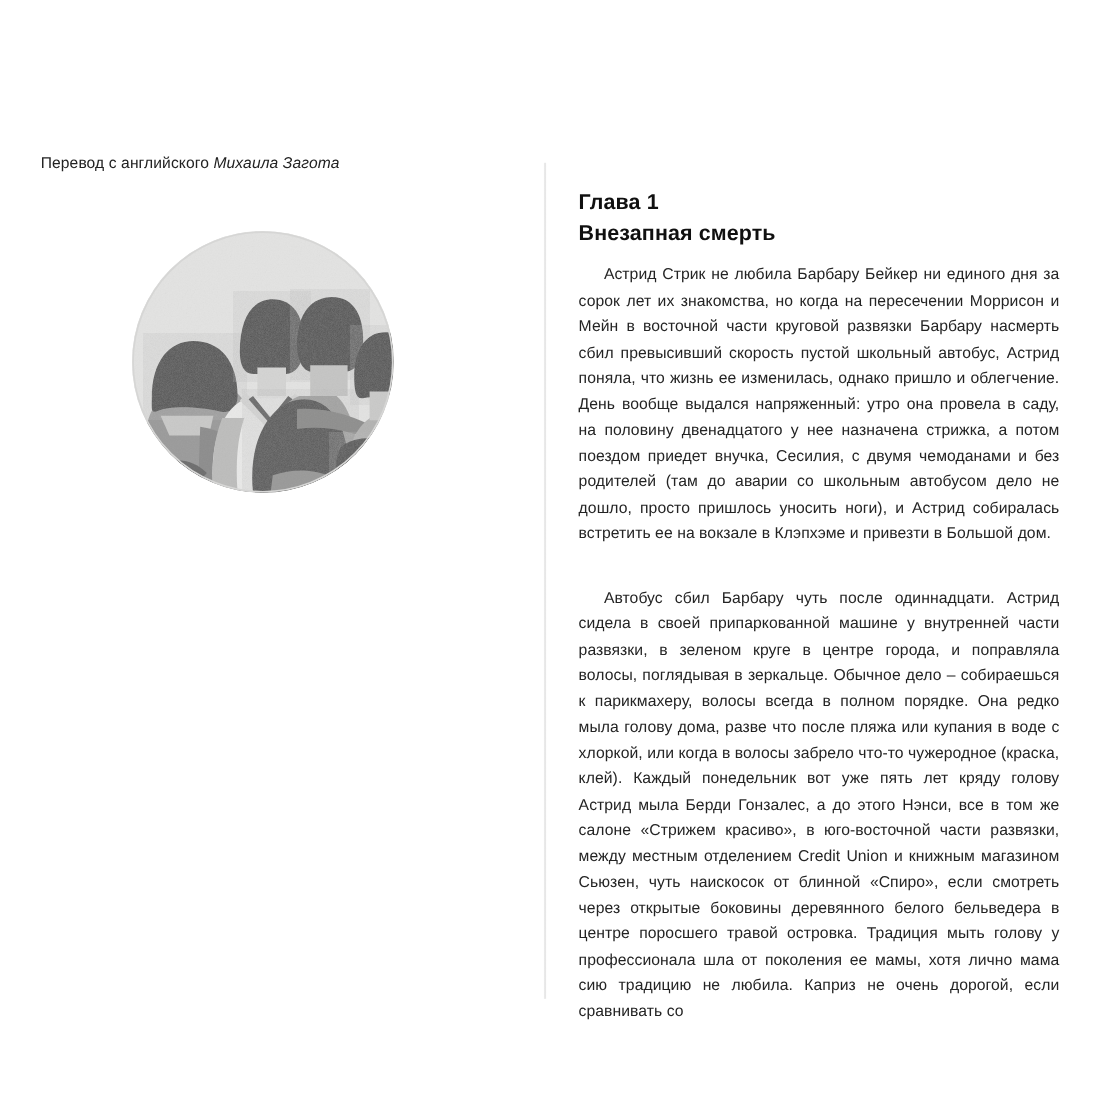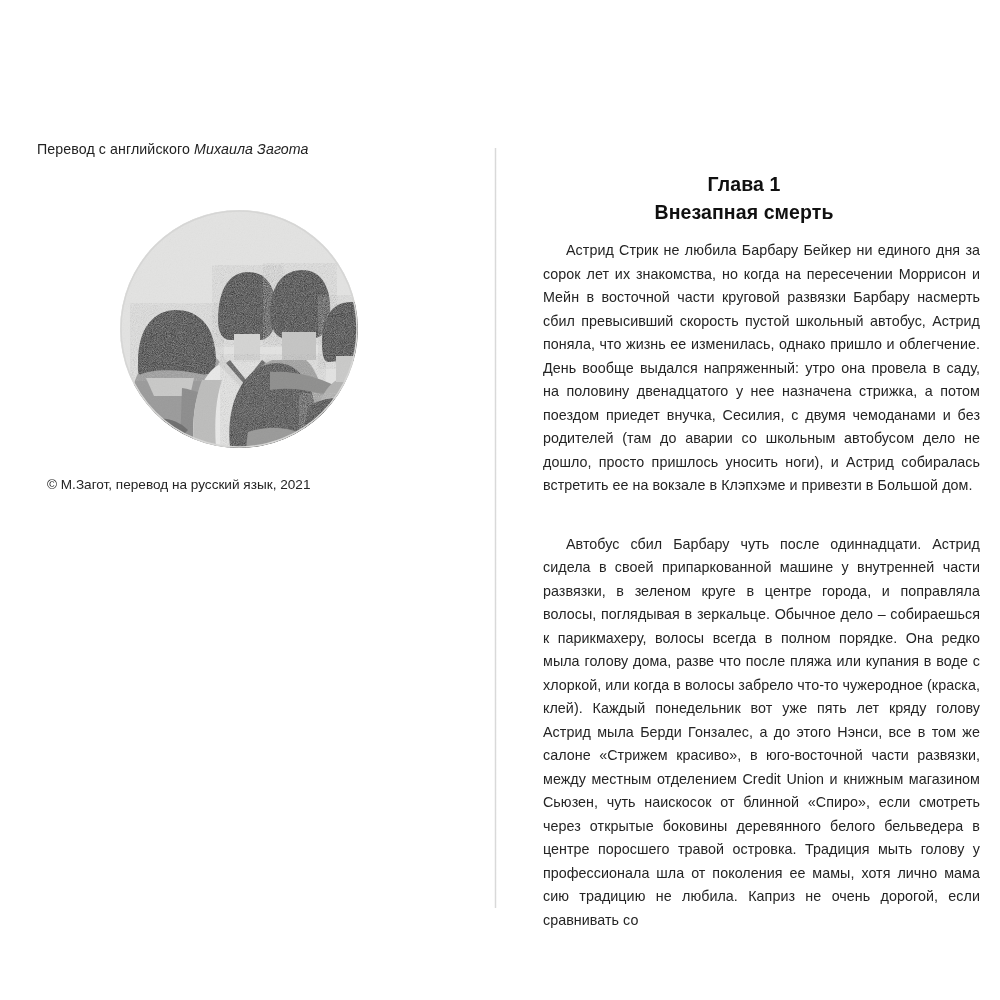--- a/index.html
+++ b/index.html
@@ -121,32 +121,31 @@
     top: 0;
     width: 495px;
     height: 1000px;
   }
 
   #chapter-heading {
     position: absolute;
     left: 21px;
     top: 170px;
     width: 436px;
-    text-align: center;
     font-weight: bold;
     font-size: 19.5px;
     line-height: 1.45;
     letter-spacing: 0.1px;
     color: #101010;
   }
   #chapter-heading .hline { display: block; }
 
   #body-copy {
     position: absolute;
-    left: 38px;
+    left: 21px;
     top: 239px;
     width: 437px;
     font-size: 14.3px;
     line-height: 1.645;
     text-align: justify;
     color: #242424;
     letter-spacing: 0.05px;
   }
   #body-copy p {
     margin: 0;
@@ -238,21 +237,20 @@
 
           <path d="M128 222 C146 216 166 216 182 224 L184 238 L126 238 Z" fill="#9a9a99"></path>
 
           <rect x="0" y="0" width="238" height="238" filter="url(#grain)" fill="none" opacity="0.25"></rect>
           <circle cx="119" cy="119" r="118" fill="none" stroke="#d6d6d5" stroke-width="1.5"></circle>
         </g>
       </svg>
     </div>
 
     <div id="copyright-block">
-      <span class="cline plain">© М.Загот, перевод на русский язык, 2021</span>
     </div>
   </div>
 
   <div id="gutter-divider"></div>
 
   <div id="right-page">
 
     <div id="chapter-heading">
       <span class="hline">Глава 1</span>
       <span class="hline">Внезапная смерть</span>

